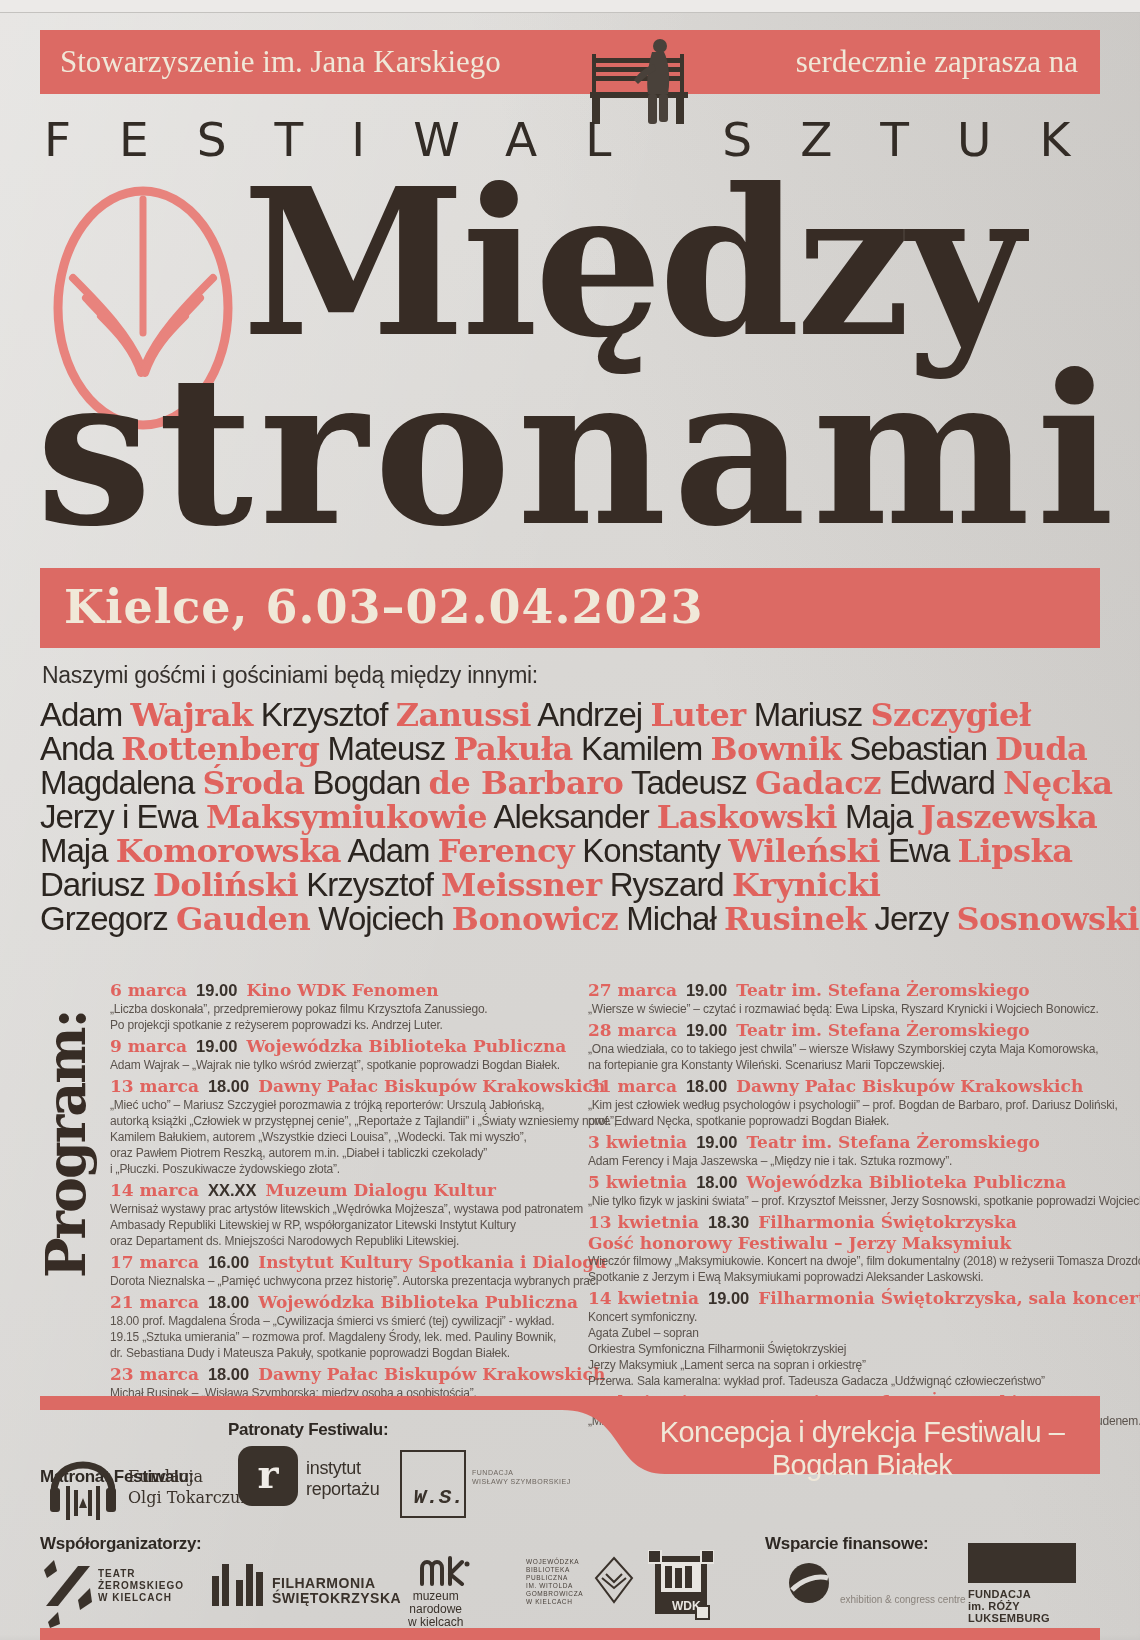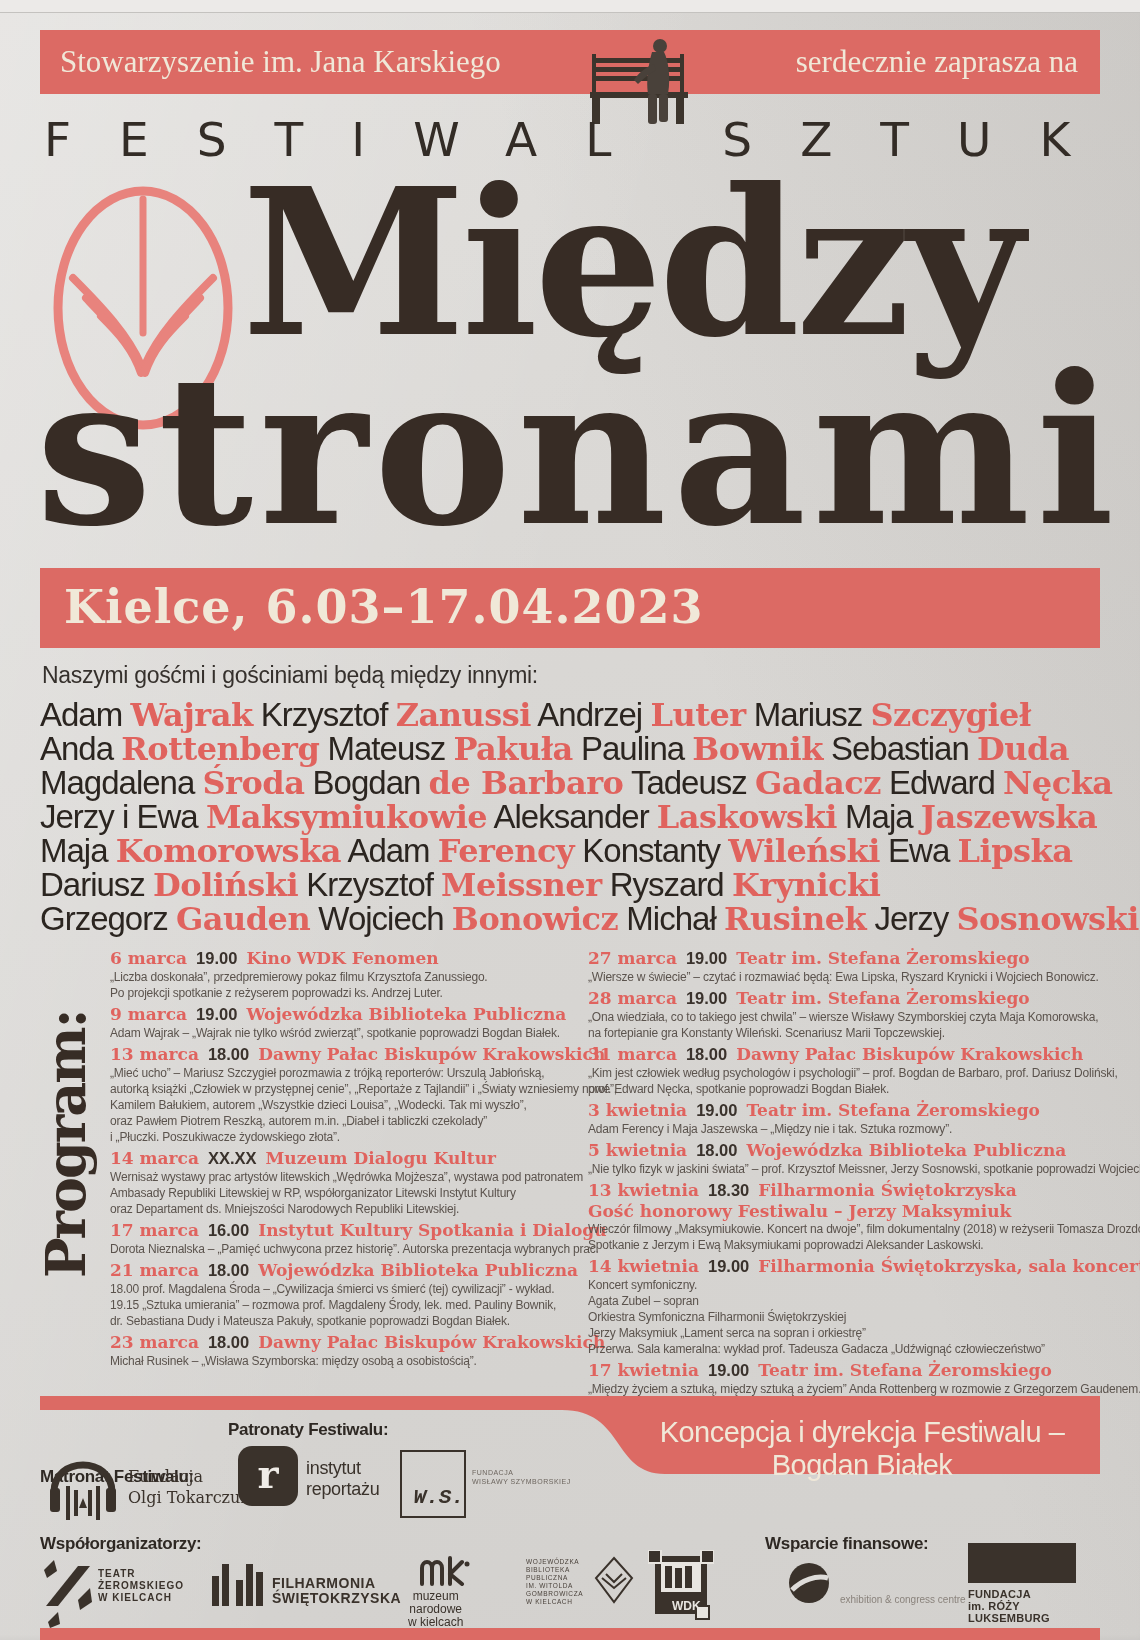--- a/index.html
+++ b/index.html
@@ -40,21 +40,21 @@
 
   .guests-intro{left:42px;top:662px;font-size:23px;color:#35302c;letter-spacing:-0.3px;}
   .guest-lines{left:40px;top:696px;width:1075px;}
   .name-line{white-space:nowrap;height:34px;}
   .firstname{font-family:"Liberation Sans", sans-serif;font-size:33px;color:#2b2520;letter-spacing:-1px;}
   .surname{font-family:"DejaVu Serif", serif;font-weight:bold;font-size:32px;color:var(--accent,#e0635e);letter-spacing:-0.5px;}
 
   .prog-label{left:34px;top:948px;height:330px;writing-mode:vertical-rl;transform:rotate(180deg);
     font-family:"DejaVu Serif", serif;font-weight:bold;font-size:54px;color:var(--brown,#372c25);letter-spacing:-2px;}
 
-  .prog-col{width:560px;}
+  .prog-col{width:560px;margin-top:32px;}
   .prog-col-left{left:110px;top:946px;width:480px;}
   .prog-col-right{left:588px;top:946px;width:552px;}
   .prog-entry{margin-bottom:3px;}
   .prog-head{line-height:20px;margin-top:2px;white-space:nowrap;}
   .prog-date, .prog-venue, .prog-head2{
     font-family:"DejaVu Serif", serif;font-weight:bold;font-size:17px;color:var(--accent,#e0635e);}
   .prog-date{margin-right:9px;}
   .prog-time{font-family:"Liberation Sans", sans-serif;font-weight:bold;font-size:16.5px;color:#3a322c;margin-right:9px;}
   .prog-head2{line-height:20px;}
   .prog-desc{font-size:12px;line-height:16px;letter-spacing:-0.2px;color:#5b534d;white-space:nowrap;}
@@ -140,27 +140,27 @@
       <path d="M165,95 C135,125 110,152 97,182" stroke-width="8"></path>
       <path d="M152,115 C128,140 108,160 97,186" stroke-width="8"></path>
       <path d="M137,133 C119,151 105,166 97,190" stroke-width="8"></path>
     </g>
   </svg>
 
   <div class="abs title title-1">Między</div>
   <div class="abs title title-2">stronami</div>
 
   <div class="abs date-banner">
-    <div class="date-text">Kielce, 6.03–17.04.2023</div>
+    <div class="date-text">Kielce, 6.03–02.04.2023</div>
   </div>
 
   <div class="abs guests-intro">Naszymi gośćmi i gościniami będą między innymi:</div>
   <div class="abs guest-lines" id="guest-lines">
       <div class="name-line"><span class="firstname">Adam </span><span class="surname">Wajrak</span><span class="firstname"> Krzysztof </span><span class="surname">Zanussi</span><span class="firstname"> Andrzej </span><span class="surname">Luter</span><span class="firstname"> Mariusz </span><span class="surname">Szczygieł</span></div>
-      <div class="name-line"><span class="firstname">Anda </span><span class="surname">Rottenberg</span><span class="firstname"> Mateusz </span><span class="surname">Pakuła</span><span class="firstname"> Paulina </span><span class="surname">Bownik</span><span class="firstname"> Sebastian </span><span class="surname">Duda</span></div>
+      <div class="name-line"><span class="firstname">Anda </span><span class="surname">Rottenberg</span><span class="firstname"> Mateusz </span><span class="surname">Pakuła</span><span class="firstname"> Kamilem </span><span class="surname">Bownik</span><span class="firstname"> Sebastian </span><span class="surname">Duda</span></div>
       <div class="name-line"><span class="firstname">Magdalena </span><span class="surname">Środa</span><span class="firstname"> Bogdan </span><span class="surname">de Barbaro</span><span class="firstname"> Tadeusz </span><span class="surname">Gadacz</span><span class="firstname"> Edward </span><span class="surname">Nęcka</span></div>
       <div class="name-line"><span class="firstname">Jerzy i Ewa </span><span class="surname">Maksymiukowie</span><span class="firstname"> Aleksander </span><span class="surname">Laskowski</span><span class="firstname"> Maja </span><span class="surname">Jaszewska</span></div>
       <div class="name-line"><span class="firstname">Maja </span><span class="surname">Komorowska</span><span class="firstname"> Adam </span><span class="surname">Ferency</span><span class="firstname"> Konstanty </span><span class="surname">Wileński</span><span class="firstname"> Ewa </span><span class="surname">Lipska</span></div>
       <div class="name-line"><span class="firstname">Dariusz </span><span class="surname">Doliński</span><span class="firstname"> Krzysztof </span><span class="surname">Meissner</span><span class="firstname"> Ryszard </span><span class="surname">Krynicki</span></div>
       <div class="name-line"><span class="firstname">Grzegorz </span><span class="surname">Gauden</span><span class="firstname"> Wojciech </span><span class="surname">Bonowicz</span><span class="firstname"> Michał </span><span class="surname">Rusinek</span><span class="firstname"> Jerzy </span><span class="surname">Sosnowski</span></div>
     </div>
 
   <div class="abs prog-label">Program:</div>
   <div class="abs prog-col prog-col-left" id="prog-left">
       <div class="prog-entry">

